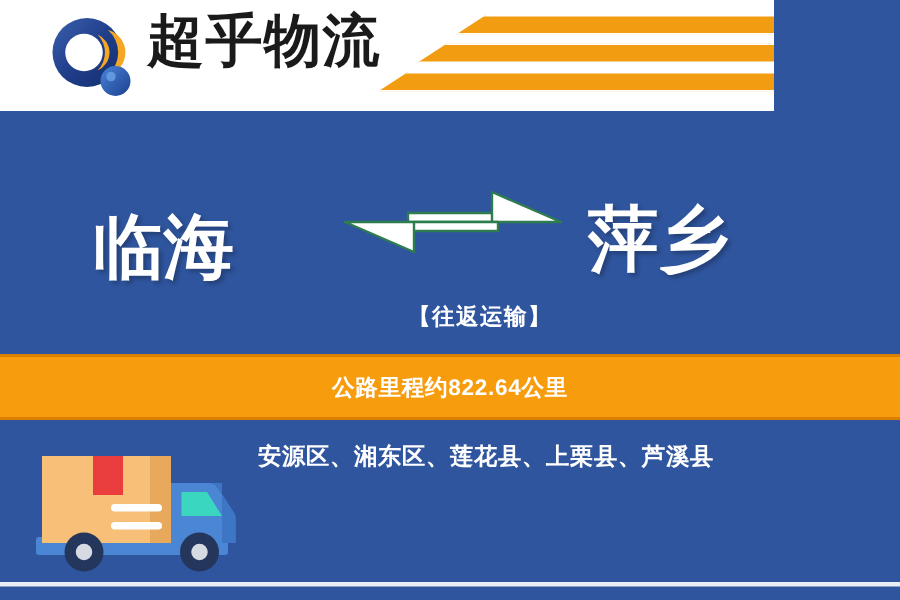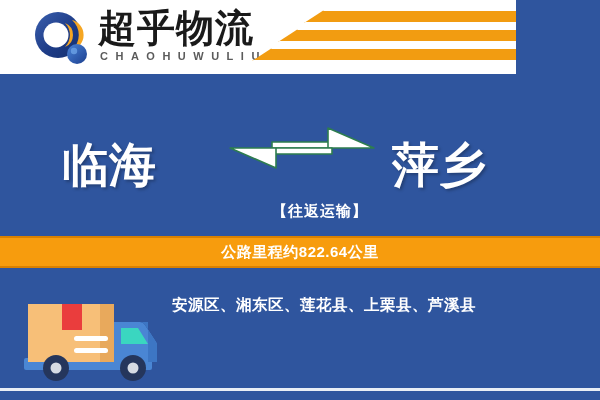--- a/index.html
+++ b/index.html
@@ -95,21 +95,21 @@
     top: 128px;
     transform: translateY(-50%);
     font-size: 47px;
     font-weight: bold;
     color: #ffffff;
     line-height: 1;
     white-space: nowrap;
     text-shadow: 2px 2px 3px rgba(0,0,0,0.25);
   }
   .city-origin { left: 62px; top: 90px; }
-  .city-dest   { left: 392px; top: 90px; }
+  .city-dest   { left: 392px; top: 90px; font-family: Liberation Mono, monospace; }
 
   .route-note-top,
   .route-note-bottom {
     position: absolute;
     left: 0;
     width: 600px;
     text-align: center;
     color: #ffffff;
     font-weight: bold;
     white-space: nowrap;
@@ -133,21 +133,21 @@
     width: 148px;
     height: 44px;
   }
 
   
   .infobar {
     position: absolute;
     left: 0;
     top: 236px;
     width: 600px;
-    height: 32px;
+    height: 44px;
     background: #f79c0d;
     border-top: 2px solid #d98000;
     border-bottom: 2px solid #d98000;
     box-sizing: border-box;
     display: flex;
     align-items: center;
     justify-content: center;
     gap: 18px;
     text-align: center;
   }
@@ -220,21 +220,20 @@
         <circle cx="26" cy="25" r="23" fill="url(#ringGrad)"></circle>
         <circle cx="24" cy="25" r="12.5" fill="#ffffff"></circle>
         <path d="M40 10 A20 20 0 0 1 40 40 A15.5 15.5 0 0 0 40 10 Z" fill="#f5a623"></path>
         <path d="M33 13 A17 17 0 0 1 33 37 A13 13 0 0 0 33 13 Z" fill="#f5a623"></path>
         <circle cx="45" cy="44" r="10" fill="url(#dotGrad)"></circle>
         <circle cx="42" cy="41" r="3.2" fill="#6fa6e8" opacity="0.75"></circle>
       </svg>
     </div>
 
     <div class="brand-cn">超乎物流</div>
-    <div class="brand-py">CHAOHUWULIU</div>
 
     <div class="stripes">
       <div class="stripe stripe-1"></div>
       <div class="stripe stripe-2"></div>
       <div class="stripe stripe-3"></div>
     </div>
 
   </div>
 
   <div class="route">

